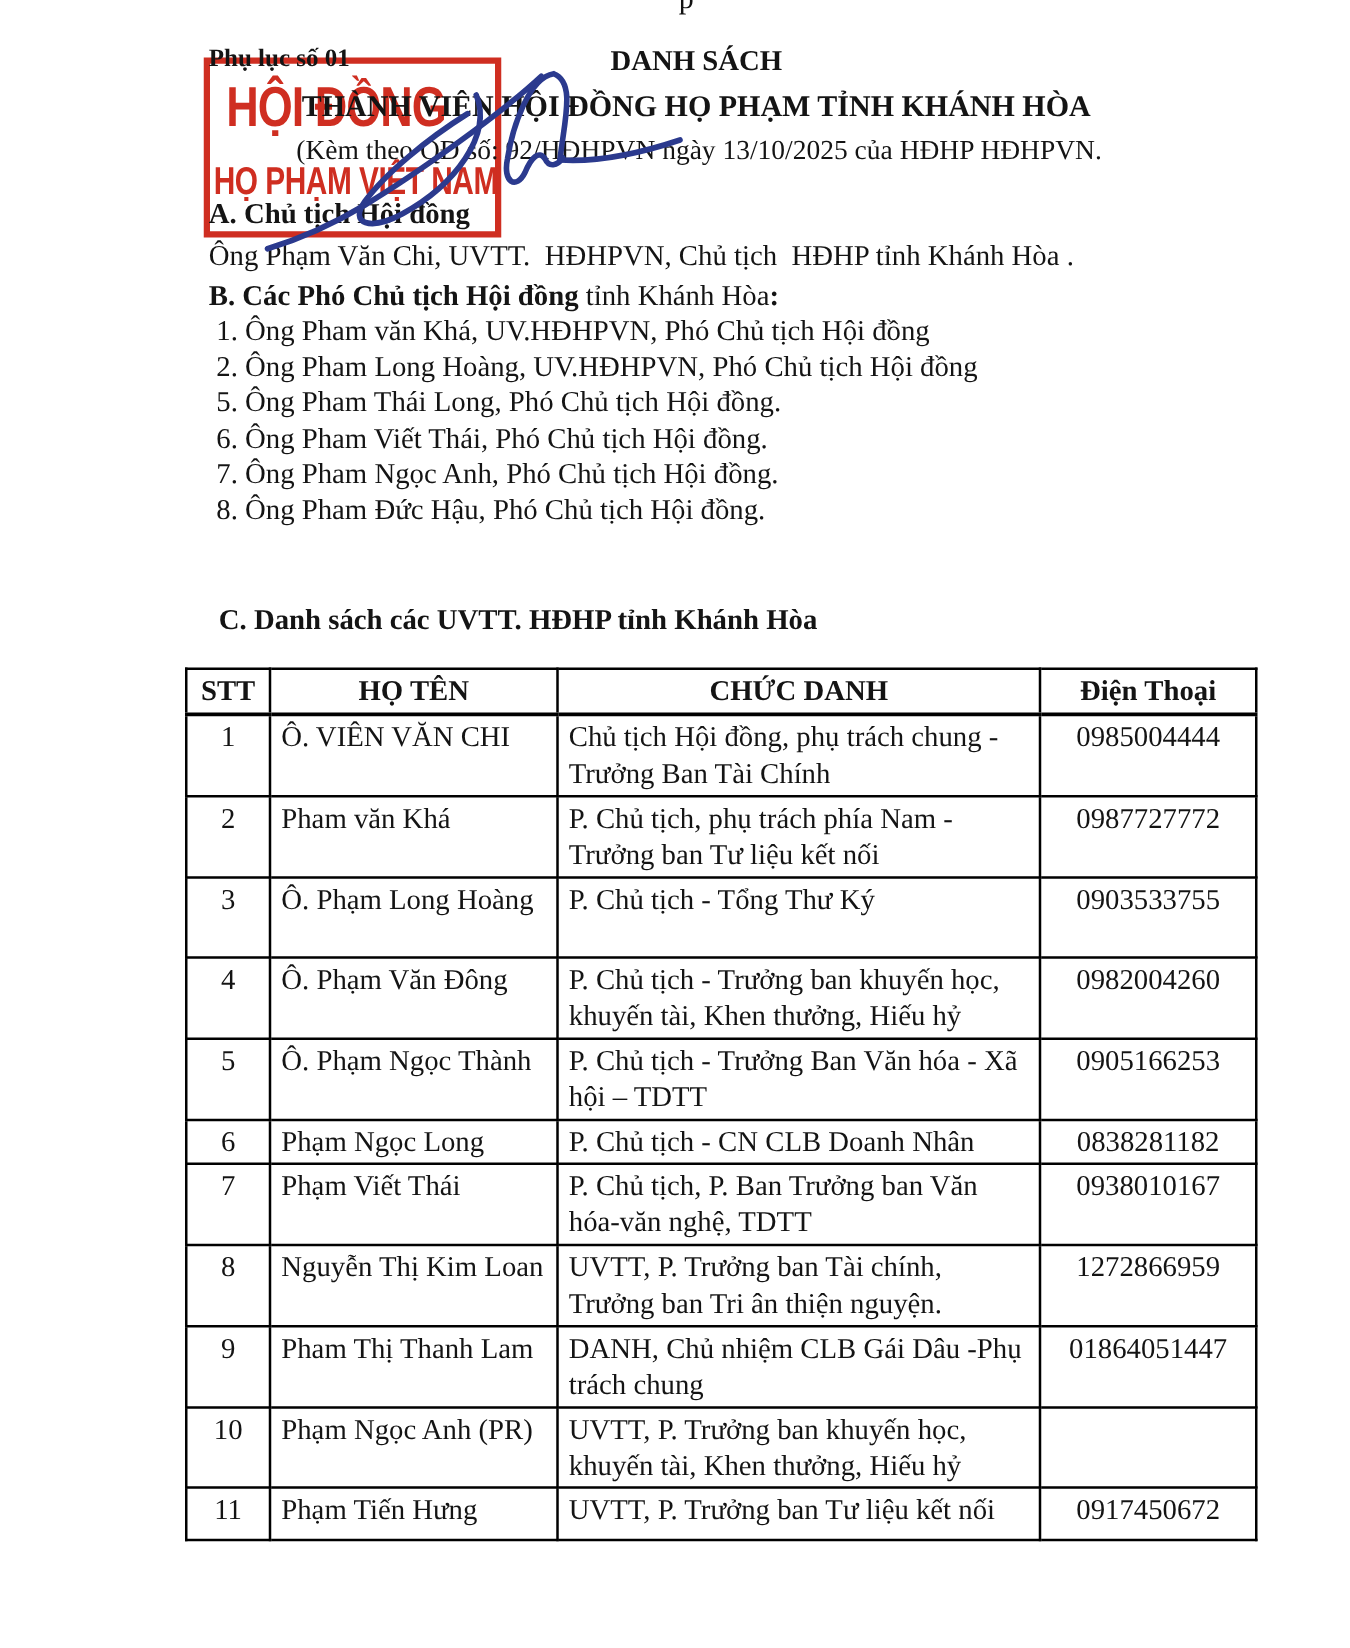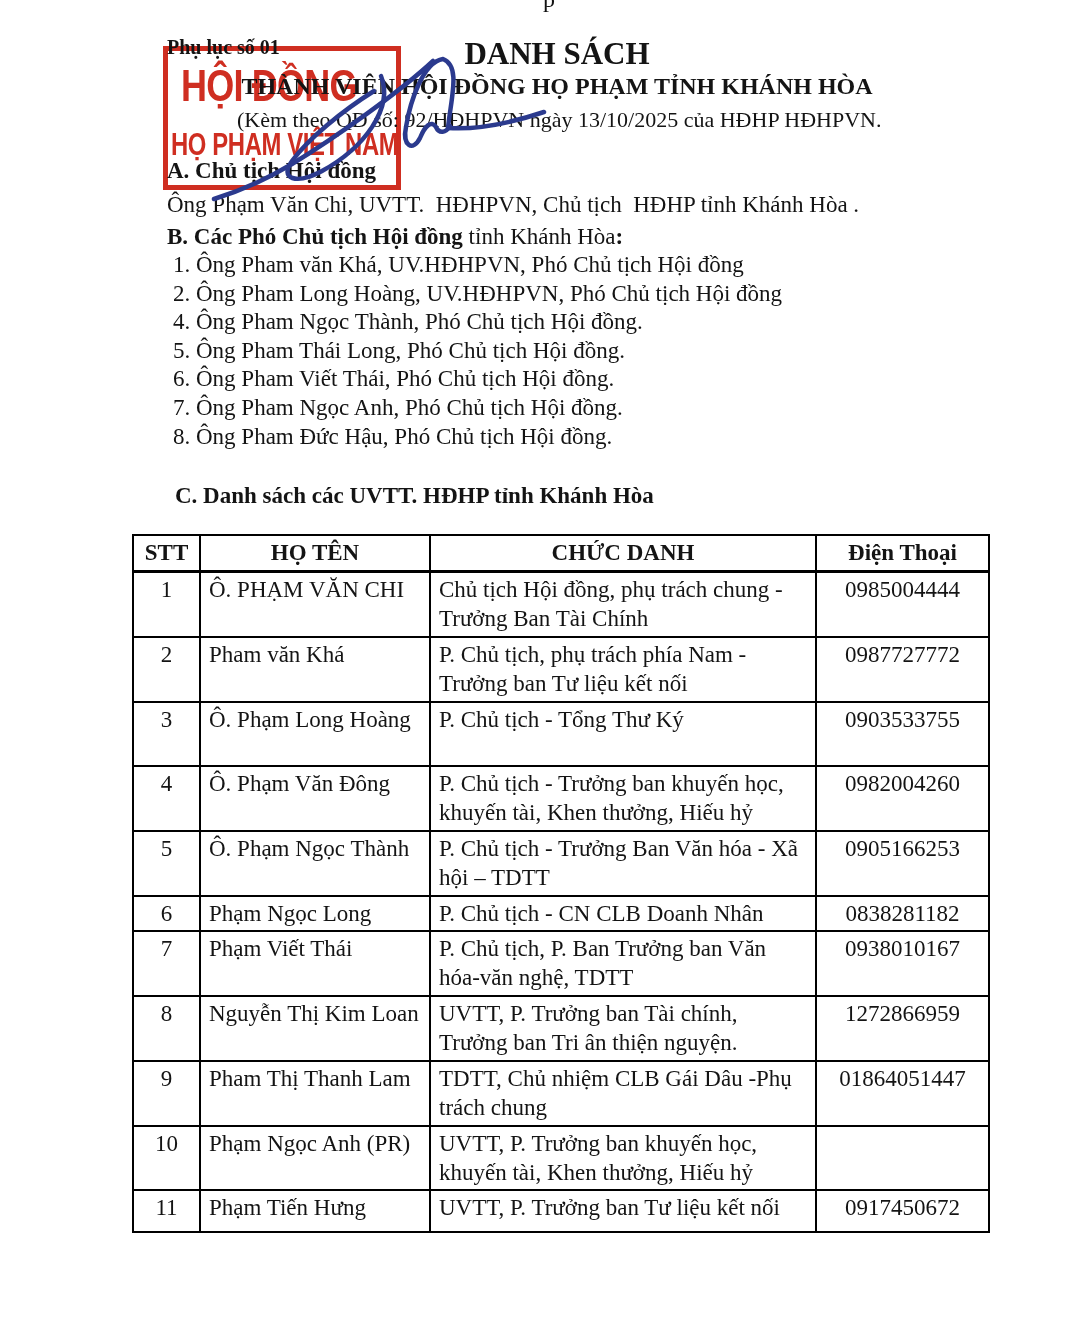--- a/index.html
+++ b/index.html
@@ -31,36 +31,36 @@
   }
   .stamp-line2{
     left:171px;top:127px;
     font-family:"Liberation Sans","DejaVu Sans",sans-serif;
     font-weight:800;font-size:31px;color:#cf2e21;
     transform:scaleX(0.77);transform-origin:left top;
     letter-spacing:-0.5px;white-space:nowrap;z-index:1;
   }
 
   .appendix{left:167px;top:36px;font-size:20px;font-weight:700;z-index:2;white-space:nowrap;}
-  .doc-title{left:34px;top:36px;width:1046px;text-align:center;font-size:31px;font-weight:700;z-index:2;}
+  .doc-title{left:34px;top:36px;width:1046px;text-align:center;font-size:23px;font-weight:700;z-index:2;}
   .doc-subtitle{left:34px;top:73px;width:1046px;text-align:center;font-size:24px;font-weight:700;z-index:2;white-space:nowrap;}
   .doc-ref{left:237px;top:107px;font-size:22px;z-index:2;white-space:nowrap;}
 
   .sec-a-head{left:167px;top:158px;font-size:23px;font-weight:700;z-index:2;white-space:nowrap;}
   .sec-a-body{left:167px;top:192px;font-size:23px;white-space:pre;z-index:2;}
   .sec-b-head{left:167px;top:224px;font-size:23px;z-index:2;white-space:nowrap;}
   .sec-b-head .b{font-weight:700;}
   .sec-b-list{left:173px;top:251px;width:880px;font-size:23px;line-height:28.6px;z-index:2;}
   .sec-c-head{left:175px;top:483px;font-size:23px;font-weight:700;z-index:2;white-space:nowrap;}
 
   
   .signature{left:180px;top:50px;width:380px;height:165px;z-index:3;}
 
   
-  .tbl-wrap{left:132px;top:534px;width:836px;z-index:2;}
+  .tbl-wrap{left:148px;top:534px;width:836px;z-index:2;}
   table.members{
     border-collapse:collapse;table-layout:fixed;
     width:856px;font-size:23px;
   }
   table.members th,table.members td{
     border:2px solid #000;
     padding:2px 8px;
     overflow:hidden;
   }
   table.members th{
@@ -97,21 +97,20 @@
 <div class="abs doc-subtitle">THÀNH VIÊN HỘI ĐỒNG HỌ PHẠM TỈNH KHÁNH HÒA</div>
 <div class="abs doc-ref">(Kèm theo QĐ số: 92/HĐHPVN ngày 13/10/2025 của HĐHP HĐHPVN.</div>
 
 <div class="abs sec-a-head">A. Chủ tịch Hội đồng</div>
 <div class="abs sec-a-body">Ông Phạm Văn Chi, UVTT.  HĐHPVN, Chủ tịch  HĐHP tỉnh Khánh Hòa .</div>
 
 <div class="abs sec-b-head"><span class="b">B. Các Phó Chủ tịch Hội đồng</span><span> tỉnh Khánh Hòa</span><span class="b">:</span></div>
 <div class="abs sec-b-list">
   <div>1. Ông Pham văn Khá, UV.HĐHPVN, Phó Chủ tịch Hội đồng</div>
   <div>2. Ông Pham Long Hoàng, UV.HĐHPVN, Phó Chủ tịch Hội đồng</div>
-  <div>4. Ông Pham Ngọc Thành, Phó Chủ tịch Hội đồng.</div>
   <div>5.  Ông Pham Thái Long, Phó Chủ tịch Hội đồng.</div>
   <div>6. Ông Pham Viết Thái, Phó Chủ tịch Hội đồng.</div>
   <div>7. Ông Pham Ngọc Anh, Phó Chủ tịch Hội đồng.</div>
   <div>8. Ông Pham Đức Hậu, Phó Chủ tịch Hội đồng.</div>
 </div>
 
 <div class="abs sec-c-head">C. Danh sách các UVTT. HĐHP tỉnh Khánh Hòa</div>
 
 <div class="abs tbl-wrap">
   <table class="members">
@@ -125,21 +124,21 @@
       <tr>
         <th>STT</th>
         <th>HỌ TÊN</th>
         <th>CHỨC DANH</th>
         <th>Điện Thoại</th>
       </tr>
     </thead>
     <tbody>
       <tr>
         <td class="c-stt">1</td>
-        <td>Ô. PHẠM VĂN CHI</td>
+        <td>Ô. VIÊN VĂN CHI</td>
         <td>Chủ tịch Hội đồng, phụ trách chung - Trưởng Ban Tài Chính</td>
         <td class="c-phone">0985004444</td>
       </tr>
       <tr>
         <td class="c-stt">2</td>
         <td>Pham văn Khá</td>
         <td>P. Chủ tịch, phụ trách phía Nam - Trưởng ban Tư liệu kết nối</td>
         <td class="c-phone">0987727772</td>
       </tr>
       <tr>
@@ -174,21 +173,21 @@
       </tr>
       <tr>
         <td class="c-stt">8</td>
         <td>Nguyễn Thị Kim Loan</td>
         <td>UVTT, P. Trưởng ban Tài chính, Trưởng ban Tri ân thiện nguyện.</td>
         <td class="c-phone">1272866959</td>
       </tr>
       <tr>
         <td class="c-stt">9</td>
         <td>Pham Thị Thanh Lam</td>
-        <td>TDTT, Chủ nhiệm CLB Gái Dâu -Phụ trách chung</td>
+        <td>DANH, Chủ nhiệm CLB Gái Dâu -Phụ trách chung</td>
         <td class="c-phone">01864051447</td>
       </tr>
       <tr>
         <td class="c-stt">10</td>
         <td>Phạm Ngọc Anh (PR)</td>
         <td>UVTT, P. Trưởng ban khuyến học, khuyến tài, Khen thưởng, Hiếu hỷ</td>
         <td class="c-phone"></td>
       </tr>
       <tr>
         <td class="c-stt">11</td>

